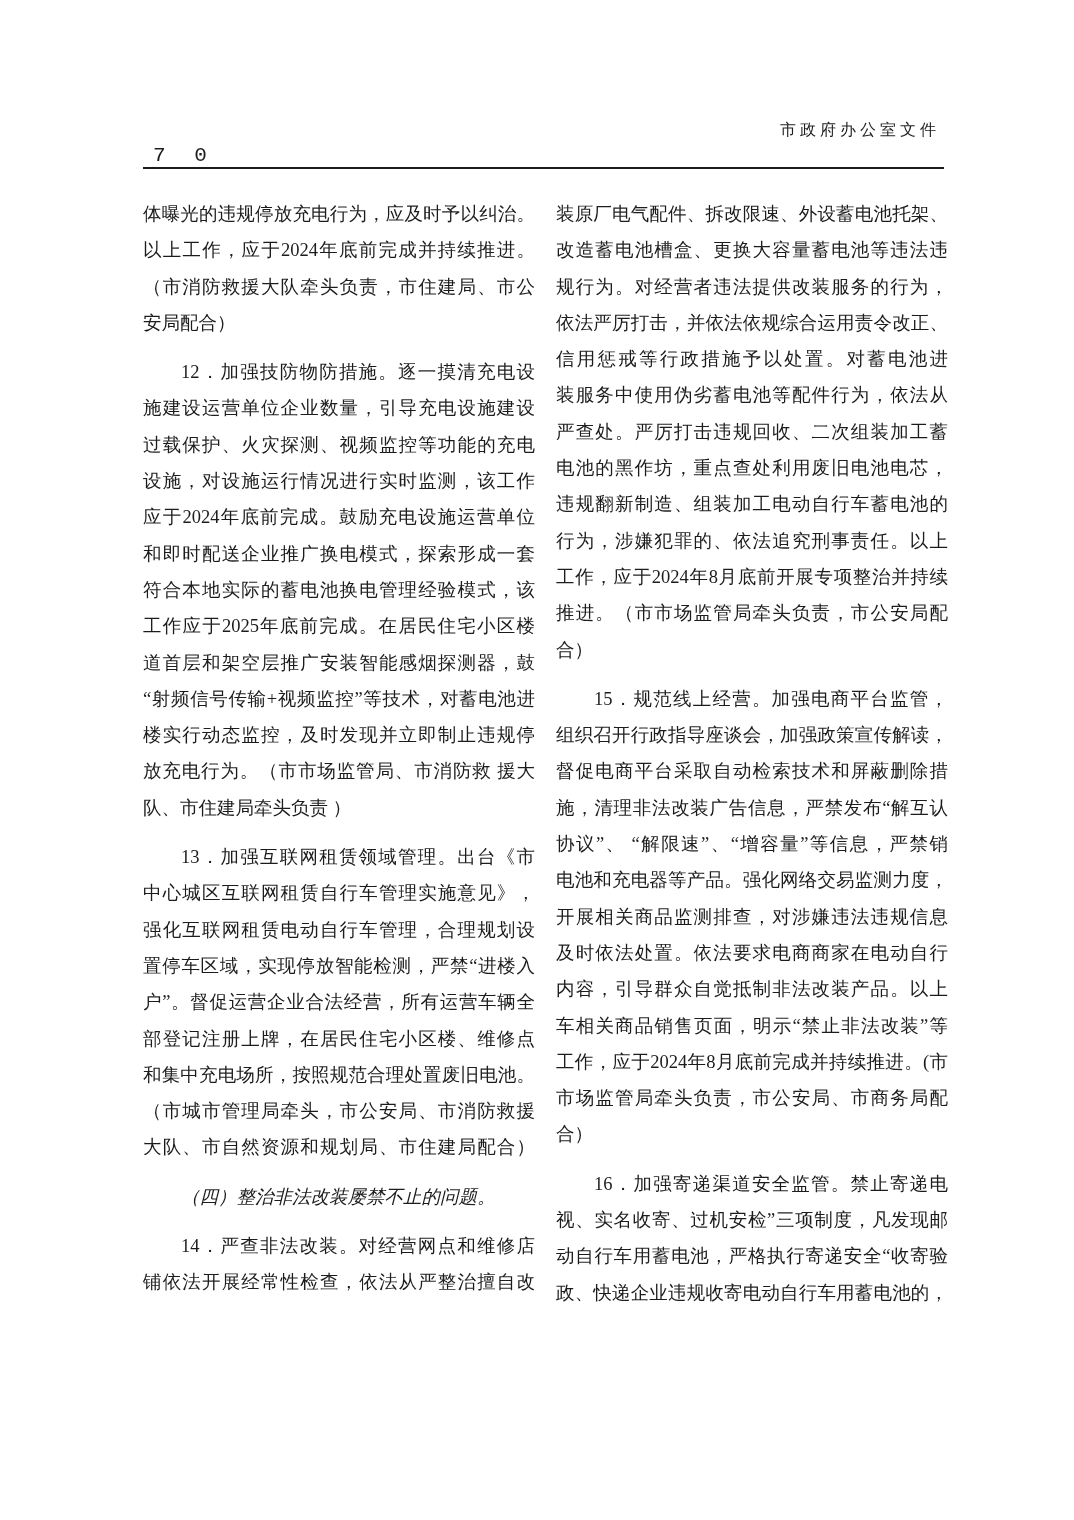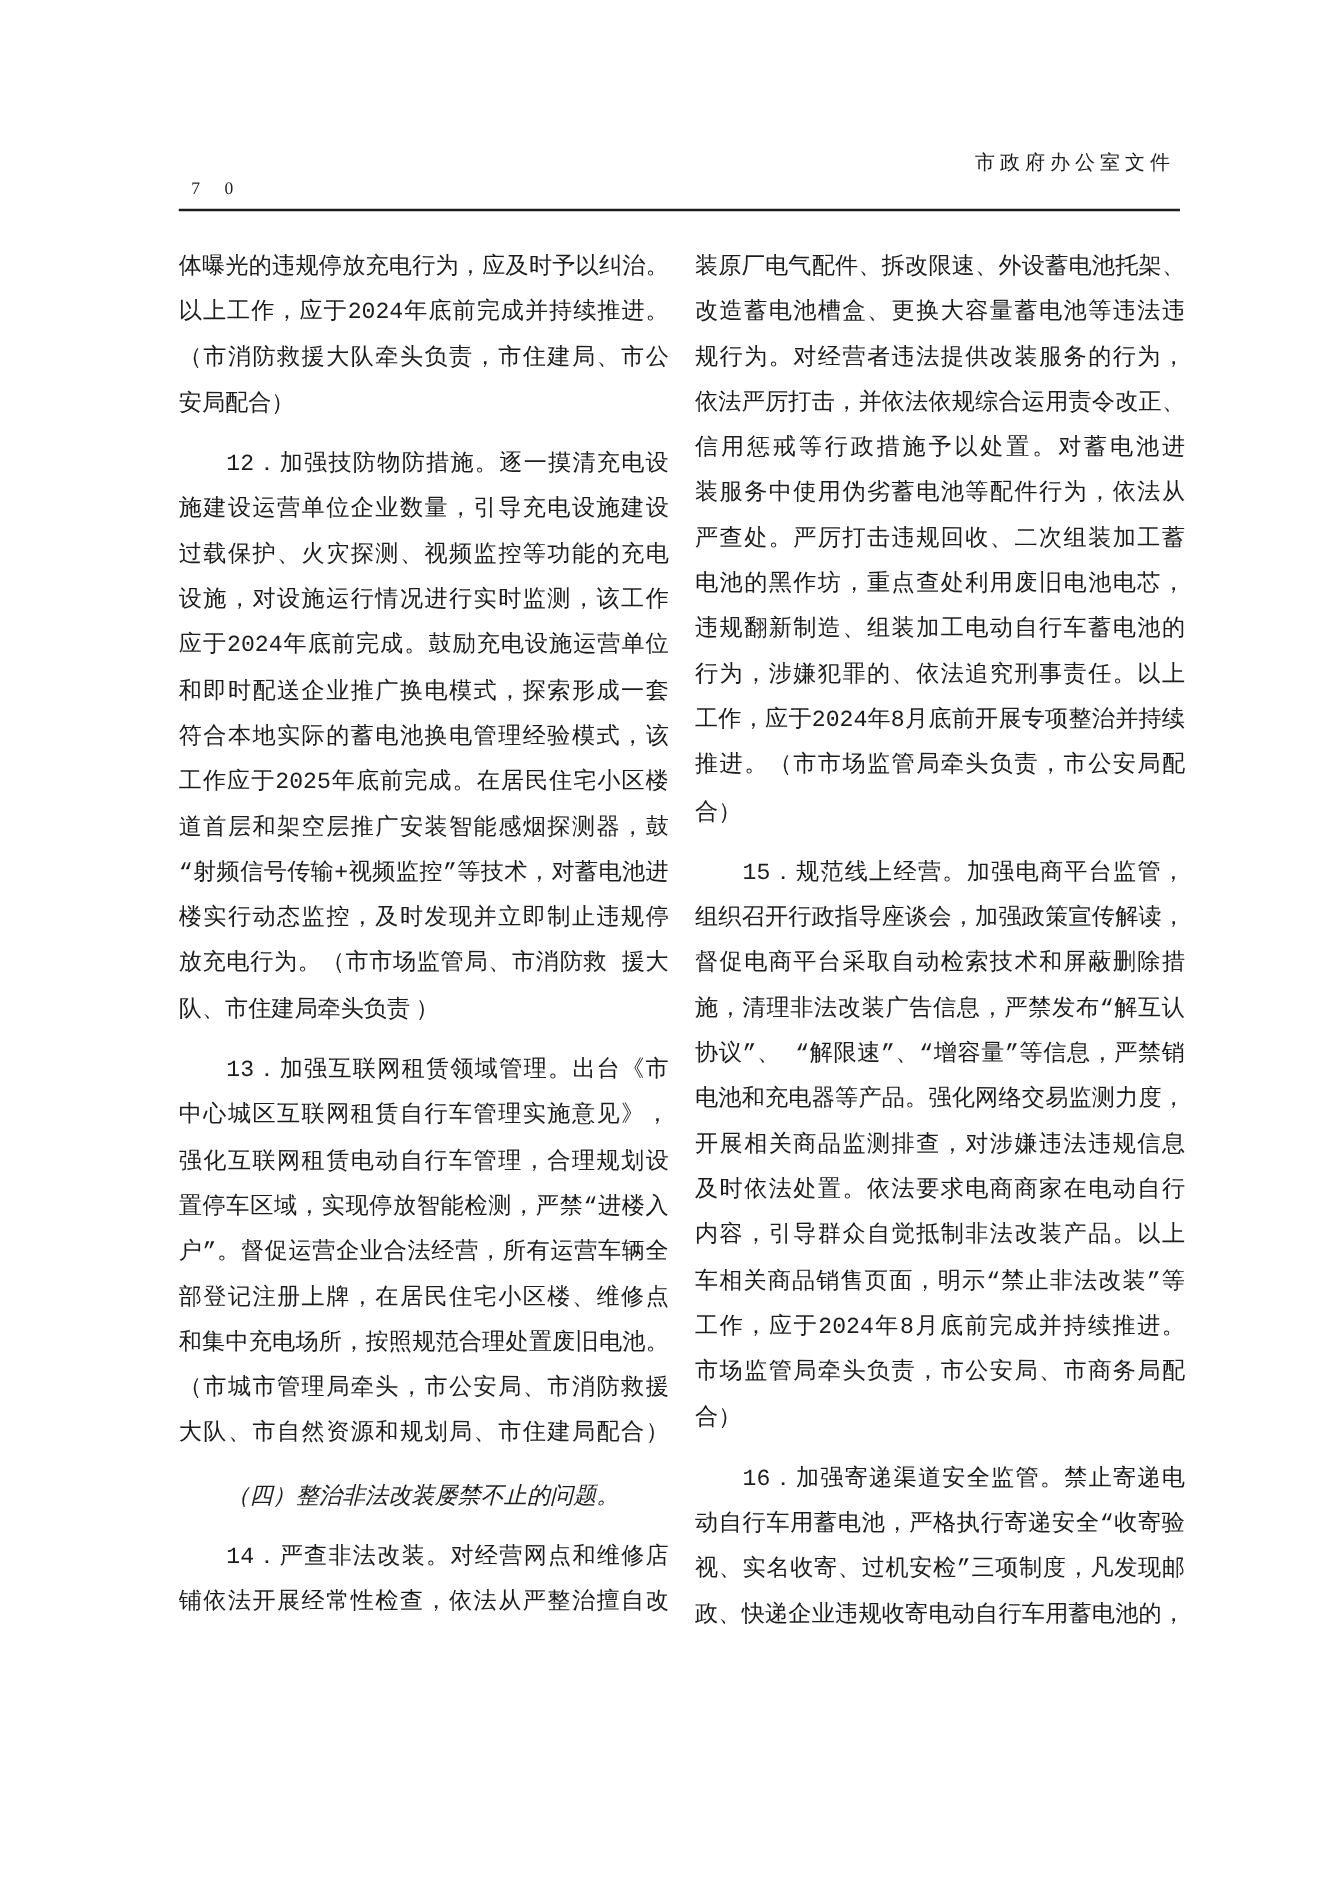--- a/index.html
+++ b/index.html
@@ -12,23 +12,24 @@
     width: 1074px;
     height: 1520px;
     font-family: "Liberation Serif", "DejaVu Serif", serif;
     color: #1c1c1c;
     overflow: hidden;
   }
   .page-number {
     position: absolute;
     left: 153px;
     top: 144px;
-    font-size: 14px;
+    font-size: 21px;
     letter-spacing: 8px;
     white-space: nowrap;
+    font-family: Liberation Mono, monospace;
   }
   .doc-label {
     position: absolute;
     top: 120px;
     right: 134px;
     font-size: 16px;
     letter-spacing: 4px;
     white-space: nowrap;
   }
   .header-rule {
@@ -49,21 +50,20 @@
   .line {
     height: 36.3px;
     line-height: 36.3px;
     font-size: 18.5px;
     overflow: hidden;
     white-space: normal;
   }
   .line.fill {
     text-align: justify;
     text-align-last: justify;
-    font-family: Liberation Mono, monospace;
   }
   .line.indent {
     text-indent: 38px;
     margin-top: 13px;
   }
   .line.kai {
     font-style: italic;
   }
 </style>
 </head>
@@ -128,16 +128,16 @@
     <div class="line fill">协议”、 “解限速”、“增容量”等信息，严禁销</div>
     <div class="line fill">电池和充电器等产品。强化网络交易监测力度，</div>
     <div class="line fill">开展相关商品监测排查，对涉嫌违法违规信息</div>
     <div class="line fill">及时依法处置。依法要求电商商家在电动自行</div>
     <div class="line fill">内容，引导群众自觉抵制非法改装产品。以上</div>
     <div class="line fill">车相关商品销售页面，明示“禁止非法改装”等</div>
     <div class="line fill">工作，应于2024年8月底前完成并持续推进。(市</div>
     <div class="line fill">市场监管局牵头负责，市公安局、市商务局配</div>
     <div class="line">合）</div>
     <div class="line indent fill">16．加强寄递渠道安全监管。禁止寄递电</div>
+    <div class="line fill">视、实名收寄、过机安检”三项制度，凡发现邮</div>
     <div class="line fill">动自行车用蓄电池，严格执行寄递安全“收寄验</div>
-    <div class="line fill">视、实名收寄、过机安检”三项制度，凡发现邮</div>
     <div class="line fill">政、快递企业违规收寄电动自行车用蓄电池的，</div>
   </div>
 
 </body></html>

